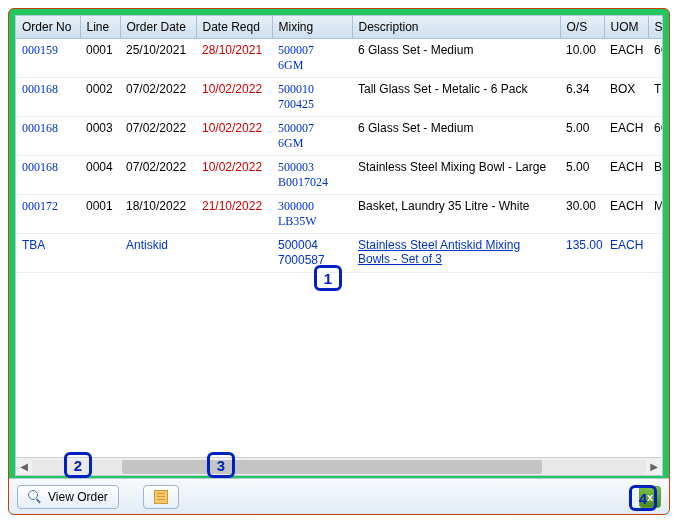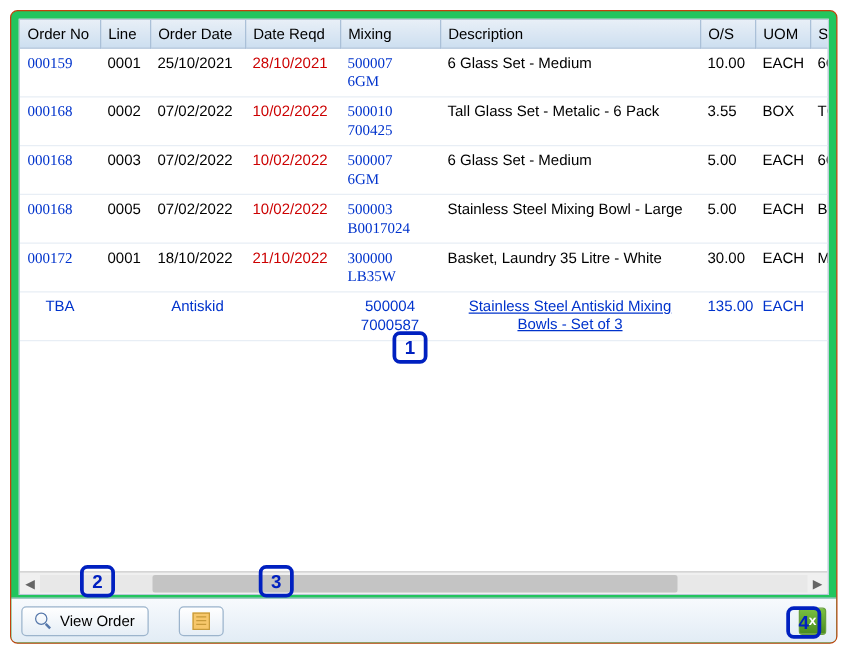--- a/index.html
+++ b/index.html
@@ -55,21 +55,21 @@
   tbody td {
     border-bottom: 1px solid #e8eef5;
     padding: 4px 6px;
     vertical-align: top;
     white-space: nowrap;
     overflow: hidden;
     color: #000;
   }
   tbody td.link { color: #0033cc; font-family: Liberation Serif, serif; }
   tbody td.red { color: #cc0000; }
-  tbody td.blue-row { color: #0033cc; text-align: center; }
+  tbody td.blue-row { color: #0033cc; }
   tbody td.num { text-align: left; }
   .col-order { width: 64px; }
   .col-line { width: 40px; }
   .col-odate { width: 76px; }
   .col-rdate { width: 76px; }
   .col-prod { width: 80px; }
   .col-desc { width: 208px; }
   .col-os { width: 44px; }
   .col-uom { width: 44px; }
   .col-extra { width: 22px; }
@@ -215,38 +215,38 @@
               <td>EACH</td>
               <td>6G</td>
             </tr>
             <tr>
               <td class="link">000168</td>
               <td>0002</td>
               <td>07/02/2022</td>
               <td class="red">10/02/2022</td>
               <td class="link prod-line">500010<br>700425</td>
               <td class="" style="white-space: normal;">Tall Glass Set - Metalic - 6 Pack</td>
-              <td class="num">3.55</td>
+              <td class="num">6.34</td>
               <td>BOX</td>
               <td>TG</td>
             </tr>
             <tr>
               <td class="link">000168</td>
               <td>0003</td>
               <td>07/02/2022</td>
               <td class="red">10/02/2022</td>
               <td class="link prod-line">500007<br>6GM</td>
               <td class="" style="white-space: normal;">6 Glass Set - Medium</td>
               <td class="num">5.00</td>
               <td>EACH</td>
               <td>6G</td>
             </tr>
             <tr>
               <td class="link">000168</td>
-              <td>0005</td>
+              <td>0004</td>
               <td>07/02/2022</td>
               <td class="red">10/02/2022</td>
               <td class="link prod-line">500003<br>B0017024</td>
               <td class="" style="white-space: normal;">Stainless Steel Mixing Bowl - Large</td>
               <td class="num">5.00</td>
               <td>EACH</td>
               <td>BO</td>
             </tr>
             <tr>
               <td class="link">000172</td>

